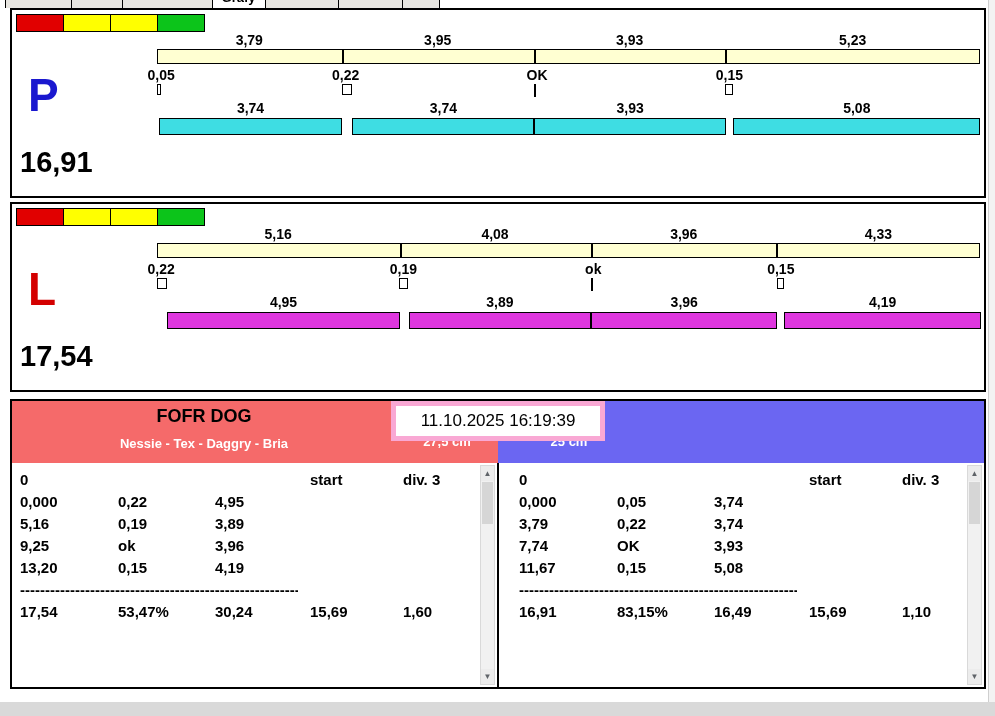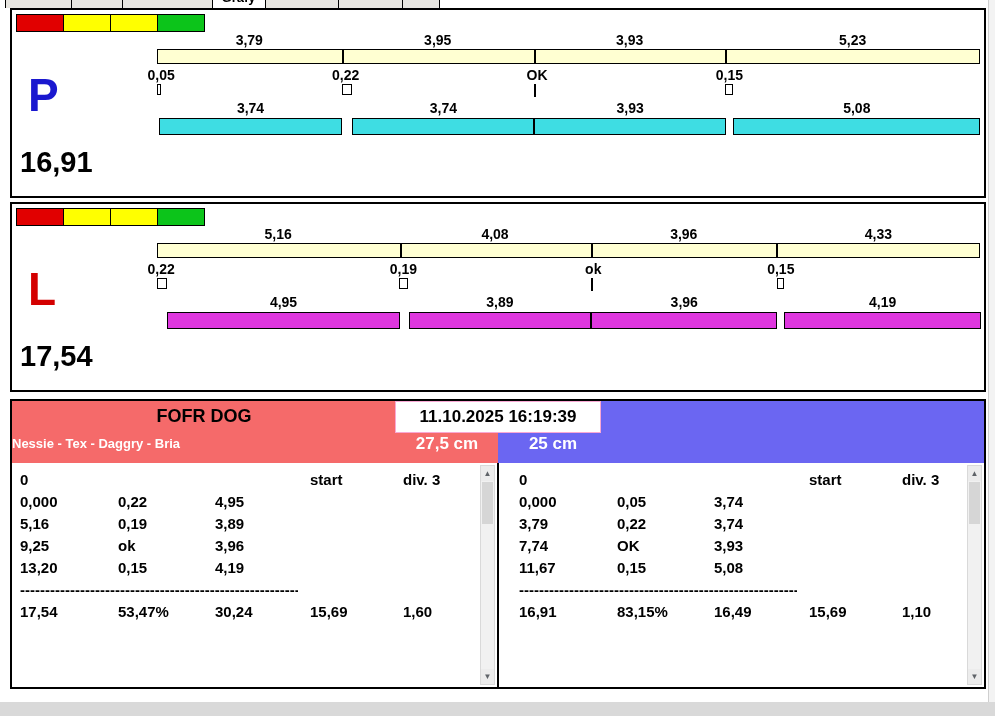--- a/index.html
+++ b/index.html
@@ -43,28 +43,28 @@
   
   .bottom{position:absolute;left:10px;top:399px;width:976px;height:290px;border:2px solid #000;
           box-sizing:border-box;background:#fff;}
   .header-band{position:absolute;left:0;top:0;right:0;height:62px;}
   .half{position:absolute;top:0;height:62px;width:50%;}
   .half.hleft{left:0;}
   .half.hright{right:0;}
   .team-name{position:absolute;top:5px;font-size:18px;color:#000;text-align:center;z-index:2;}
   .tn-left{left:0;width:384px;}
   .tn-right{right:0;width:372px;}
-  .team-members{position:absolute;top:35px;font-size:13px;color:#fff;text-align:left;z-index:2;}
+  .team-members{position:absolute;top:35px;font-size:13px;color:#fff;text-align:center;z-index:2;}
   .tm-left{left:0;width:384px;}
   .tm-right{right:0;width:372px;}
-  .height-label{position:absolute;top:33px;font-size:17px;color:#fff;text-align:center;z-index:3;}
+  .height-label{position:absolute;top:33px;font-size:13px;color:#fff;text-align:center;z-index:3;}
   .hl-left{left:384px;width:102px;}
-  .hl-right{left:486px;width:110px;}
+  .hl-right{left:502px;width:110px;}
   .timestamp-box{position:absolute;left:50%;transform:translateX(-50%);top:0;width:204px;height:30px;
-                 background:#fff;border:1px solid #f9a8d4;font-size:17px;font-weight:bold;text-align:center;
+                 background:#fff;border:5px solid #f9a8d4;font-size:17px;font-weight:normal;text-align:center;
                  line-height:30px;z-index:4;white-space:nowrap;}
 
   .tables{position:absolute;top:62px;left:0;right:0;bottom:0;}
   .panel{position:absolute;top:0;bottom:0;background:#fff;box-sizing:border-box;}
   .panel.pleft{left:0;width:487px;border-right:2px solid #000;}
   .panel.pright{left:489px;right:0;}
   .results-grid{position:absolute;top:8px;display:grid;
                 grid-template-columns:98px 97px 95px 93px 80px;grid-auto-rows:22px;font-size:15px;}
   .pleft .results-grid{left:8px;}
   .pright .results-grid{left:18px;}

